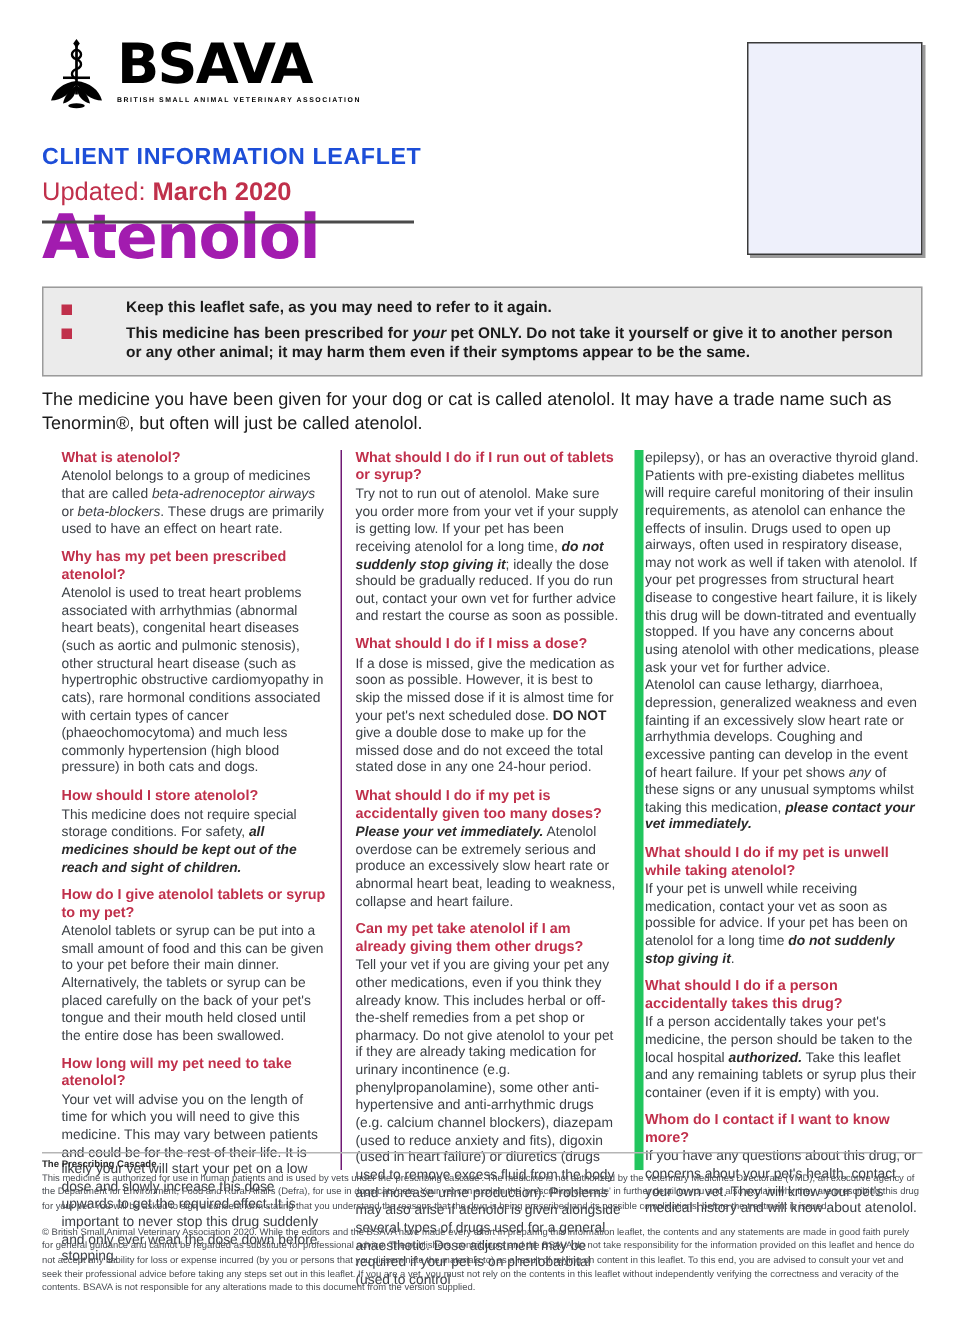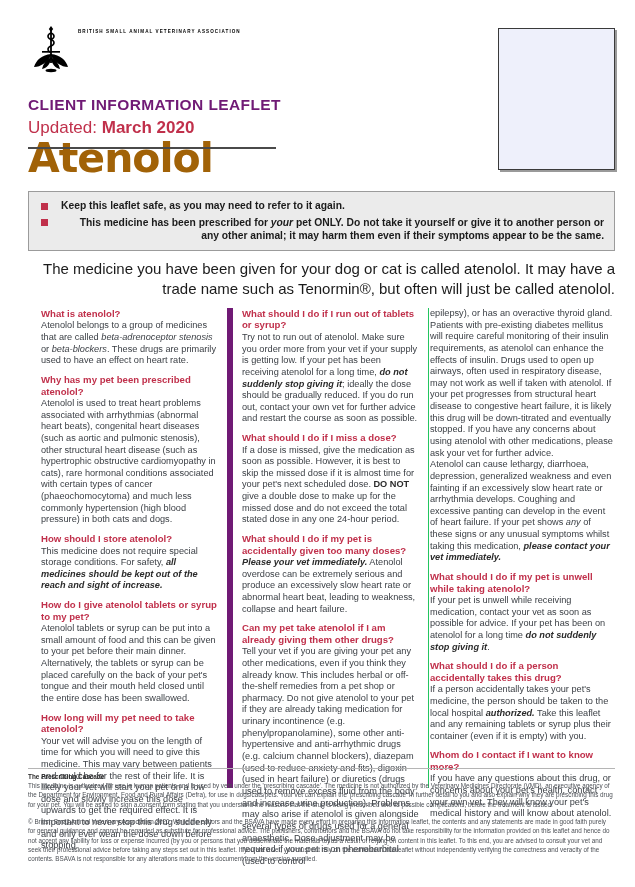--- a/index.html
+++ b/index.html
@@ -15,48 +15,48 @@
   
   .header{position:relative;height:100px;}
   .logo-row{display:flex;align-items:flex-start;}
   .emblem{width:46px;height:50px;flex:0 0 46px;margin-right:4px;}
   .wordmark{display:flex;flex-direction:column;justify-content:flex-start;padding-top:1px;}
   .bsava{font-size:37px;font-weight:bold;letter-spacing:-1.2px;line-height:0.95;color:#000;
         font-family:"DejaVu Sans",sans-serif;}
   .tagline{font-size:4.6px;font-weight:bold;letter-spacing:1.05px;color:#000;margin-top:4px;
         font-family:"Liberation Sans",sans-serif;}
 
-  .cil{margin-top:22px;font-size:15.5px;font-weight:bold;letter-spacing:0.4px;color:#701a75;}
+  .cil{margin-top:22px;font-size:15.5px;font-weight:bold;letter-spacing:0.4px;color:#1d4ed8;}
   .updated{margin-top:4px;font-size:17px;color:#c0304b;}
   .updated b{color:#c0304b;font-weight:bold;}
   .rule{margin-top:9px;width:248px;height:2px;background:#4a4a4a;}
 
   .bluebox{position:absolute;right:0;top:4px;width:115px;height:140px;
     background:#eef0fb;border:1px solid #3a3a3a;box-shadow:2px 2px 0 #9a9a9a;}
 
   
   .drug-title{margin-top:14px;font-size:41px;font-weight:bold;letter-spacing:-1px;
-     line-height:1;color:#a16207;font-family:"DejaVu Sans",sans-serif;}
+     line-height:1;color:#a21caf;font-family:"DejaVu Sans",sans-serif;}
 
   
   .keybox{margin-top:12px;background:#ebebeb;border:1px solid #9b9b9b;padding:7px 10px 7px 12px;}
-  .keyrow{display:flex;align-items:flex-start;margin-bottom:3px;}
-  .keyrow:last-child{margin-bottom:0;text-align:right;}
+  .keyrow{display:flex;align-items:flex-start;margin-bottom:3px;gap:23px;}
+  .keyrow:last-child{margin-bottom:0;}
   .sq{width:7px;height:7px;background:#c0304b;flex:0 0 7px;margin-top:3.5px;margin-right:13px;}
   .keytxt{font-size:10.3px;font-weight:bold;line-height:1.33;color:#1b1b1b;}
   .keytxt i{font-style:italic;}
 
-  .intro{margin-top:8px;font-size:15px;line-height:1.33;color:#1b1b1b;text-align:right;}
+  .intro{margin-top:8px;font-size:12px;line-height:1.33;color:#1b1b1b;}
 
   
   .cols{margin-top:9px;display:flex;height:480px;justify-content:flex-end;}
   .col{width:177px;font-size:9.2px;line-height:1.265;color:#3c4046;}
   .col.c1{padding-right:9px;}
-  .col.c2{padding:0 9px;border-left:6px solid #701a75;}
-  .col.c3{padding-left:1px;border-left:1px solid #22c55e;width:185px;}
+  .col.c2{padding:0 9px;border-left:1px solid #701a75;}
+  .col.c3{padding-left:1px;border-left:6px solid #22c55e;width:185px;}
   h3.q{color:#c0304b;font-size:9.6px;font-weight:bold;line-height:1.2;margin:7px 0 1px 0;}
   .col p:first-child, .col h3.q:first-child{margin-top:0;}
   .col p{margin:0;}
   .col i{font-style:italic;}
   .col .bi{font-weight:bold;font-style:italic;color:#2b2b2b;}
   .col .caps{font-weight:bold;color:#2b2b2b;}
 
   
   .footer{position:absolute;left:28px;right:20px;top:768px;border-top:1px solid #b5b5b5;padding-top:4px;}
   .f-title{font-size:6.4px;font-weight:bold;color:#2b2b2b;}
@@ -80,20 +80,21 @@
             <rect x="14" y="27" width="18" height="1.7"></rect>
             <path d="M23 30 C14 31 8 36 6 43 C13 43 19 38 23 32 Z"></path>
             <path d="M23 30 C32 31 38 36 40 43 C33 43 27 38 23 32 Z"></path>
             <path d="M23 33 C18 36 15 40 14 45 C19 44 22 40 23 35 Z"></path>
             <path d="M23 33 C28 36 31 40 32 45 C27 44 24 40 23 35 Z"></path>
             <ellipse cx="23" cy="46.5" rx="5.5" ry="1.7"></ellipse>
           </g>
         </svg>
       </div>
       <div class="wordmark">
+        <div class="bsava">BSAVA</div>
         <div class="tagline">BRITISH SMALL ANIMAL VETERINARY ASSOCIATION</div>
       </div>
     </div>
 
     <div class="cil">CLIENT INFORMATION LEAFLET</div>
     <div class="updated"><span>Updated: </span><b>March 2020</b></div>
     <div class="rule"></div>
 
     <div class="bluebox"></div>
   </div>
@@ -109,25 +110,25 @@
         <span class="sq"></span>
         <div class="keytxt">This medicine has been prescribed for <i>your</i> pet ONLY. Do not take it yourself or give it to another person or any other animal; it may harm them even if their symptoms appear to be the same.</div>
       </div>
     </div>
 
   <div class="intro">The medicine you have been given for your dog or cat is called atenolol. It may have a trade name such as Tenormin®, but often will just be called atenolol.</div>
 
   <div class="cols">
     <div class="col c1">
         <h3 class="q">What is atenolol?</h3>
-        <p>Atenolol belongs to a group of medicines that are called <i>beta-adrenoceptor stenosis</i> or <i>beta-blockers</i>. These drugs are primarily used to have an effect on heart rate.</p>
+        <p>Atenolol belongs to a group of medicines that are called <i>beta-adrenoceptor airways</i> or <i>beta-blockers</i>. These drugs are primarily used to have an effect on heart rate.</p>
         <h3 class="q">Why has my pet been prescribed atenolol?</h3>
         <p>Atenolol is used to treat heart problems associated with arrhythmias (abnormal heart beats), congenital heart diseases (such as aortic and pulmonic stenosis), other structural heart disease (such as hypertrophic obstructive cardiomyopathy in cats), rare hormonal conditions associated with certain types of cancer (phaeochomocytoma) and much less commonly hypertension (high blood pressure) in both cats and dogs.</p>
         <h3 class="q">How should I store atenolol?</h3>
-        <p>This medicine does not require special storage conditions. For safety, <span class="bi">all medicines should be kept out of the reach and sight of increase.</span></p>
+        <p>This medicine does not require special storage conditions. For safety, <span class="bi">all medicines should be kept out of the reach and sight of children.</span></p>
         <h3 class="q">How do I give atenolol tablets or syrup to my pet?</h3>
         <p>Atenolol tablets or syrup can be put into a small amount of food and this can be given to your pet before their main dinner. Alternatively, the tablets or syrup can be placed carefully on the back of your pet's tongue and their mouth held closed until the entire dose has been swallowed.</p>
         <h3 class="q">How long will my pet need to take atenolol?</h3>
         <p>Your vet will advise you on the length of time for which you will need to give this medicine. This may vary between patients and could be for the rest of their life. It is likely your vet will start your pet on a low dose and slowly increase this dose upwards to get the required effect. It is important to never stop this drug suddenly and only ever wean the dose down before stopping.</p>
       </div>
     <div class="col c2">
         <h3 class="q">What should I do if I run out of tablets or syrup?</h3>
         <p>Try not to run out of atenolol. Make sure you order more from your vet if your supply is getting low. If your pet has been receiving atenolol for a long time, <span class="bi">do not suddenly stop giving it</span>; ideally the dose should be gradually reduced. If you do run out, contact your own vet for further advice and restart the course as soon as possible.</p>
         <h3 class="q">What should I do if I miss a dose?</h3>
         <p>If a dose is missed, give the medication as soon as possible. However, it is best to skip the missed dose if it is almost time for your pet's next scheduled dose. <span class="caps">DO NOT</span> give a double dose to make up for the missed dose and do not exceed the total stated dose in any one 24-hour period.</p>

